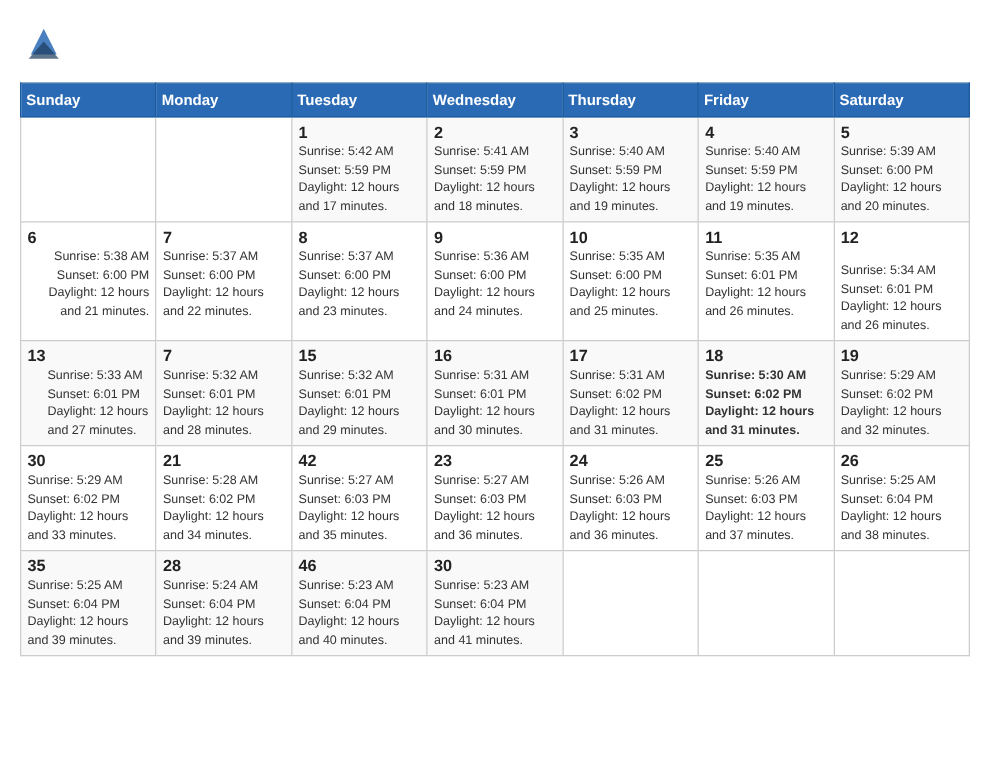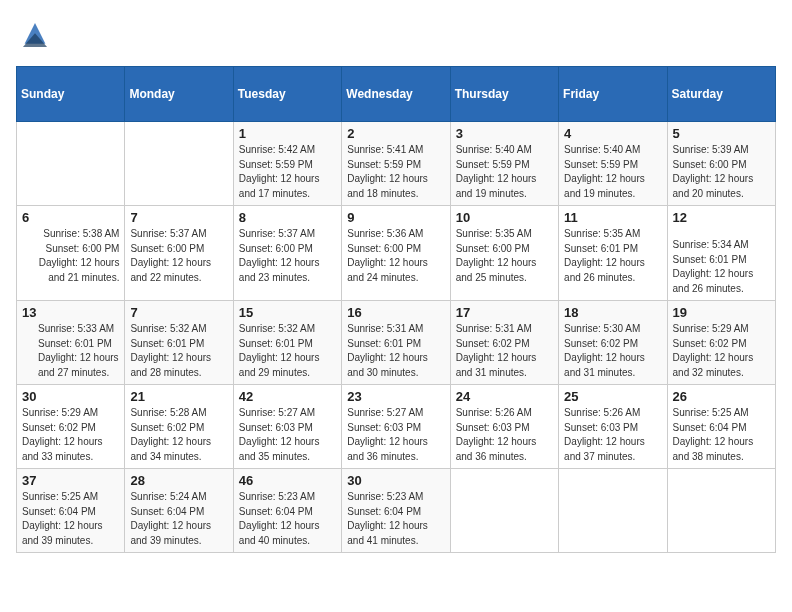--- a/index.html
+++ b/index.html
@@ -31,21 +31,21 @@
       font-weight: normal;
     }
     .calendar {
       width: 100%;
       border-collapse: collapse;
       font-size: 11px;
     }
     .calendar thead th {
       background-color: #2a6ab5;
       color: #fff;
-      padding: 20px 4px;
+      padding: 6px 4px;
       text-align: left;
       font-size: 12px;
       font-weight: bold;
       border: 1px solid #1a5a9a;
     }
     .calendar tbody td {
       border: 1px solid #ccc;
       vertical-align: top;
       padding: 4px 5px;
       width: 107px;
@@ -232,21 +232,21 @@
 Daylight: 12 hours and 30 minutes.</div>
         </td>
         <td>
           <div class="day-number">17</div>
           <div class="day-info" style="white-space: pre-line;">Sunrise: 5:31 AM
 Sunset: 6:02 PM
 Daylight: 12 hours and 31 minutes.</div>
         </td>
         <td>
           <div class="day-number">18</div>
-          <div class="day-info" style="white-space: pre-line;">Sunrise: 5:30 AM
+          <div class="day-info" style="white-space: pre-line; font-weight: bold;">Sunrise: 5:30 AM
 Sunset: 6:02 PM
 Daylight: 12 hours and 31 minutes.</div>
         </td>
         <td>
           <div class="day-number">19</div>
           <div class="day-info" style="white-space: pre-line;">Sunrise: 5:29 AM
 Sunset: 6:02 PM
 Daylight: 12 hours and 32 minutes.</div>
         </td>
       </tr>
@@ -289,21 +289,21 @@
         </td>
         <td>
           <div class="day-number">26</div>
           <div class="day-info" style="white-space: pre-line;">Sunrise: 5:25 AM
 Sunset: 6:04 PM
 Daylight: 12 hours and 38 minutes.</div>
         </td>
       </tr>
       <tr>
         <td>
-          <div class="day-number">37</div>
+          <div class="day-number">35</div>
           <div class="day-info" style="white-space: pre-line;">Sunrise: 5:25 AM
 Sunset: 6:04 PM
 Daylight: 12 hours and 39 minutes.</div>
         </td>
         <td>
           <div class="day-number">28</div>
           <div class="day-info" style="white-space: pre-line;">Sunrise: 5:24 AM
 Sunset: 6:04 PM
 Daylight: 12 hours and 39 minutes.</div>
         </td>

